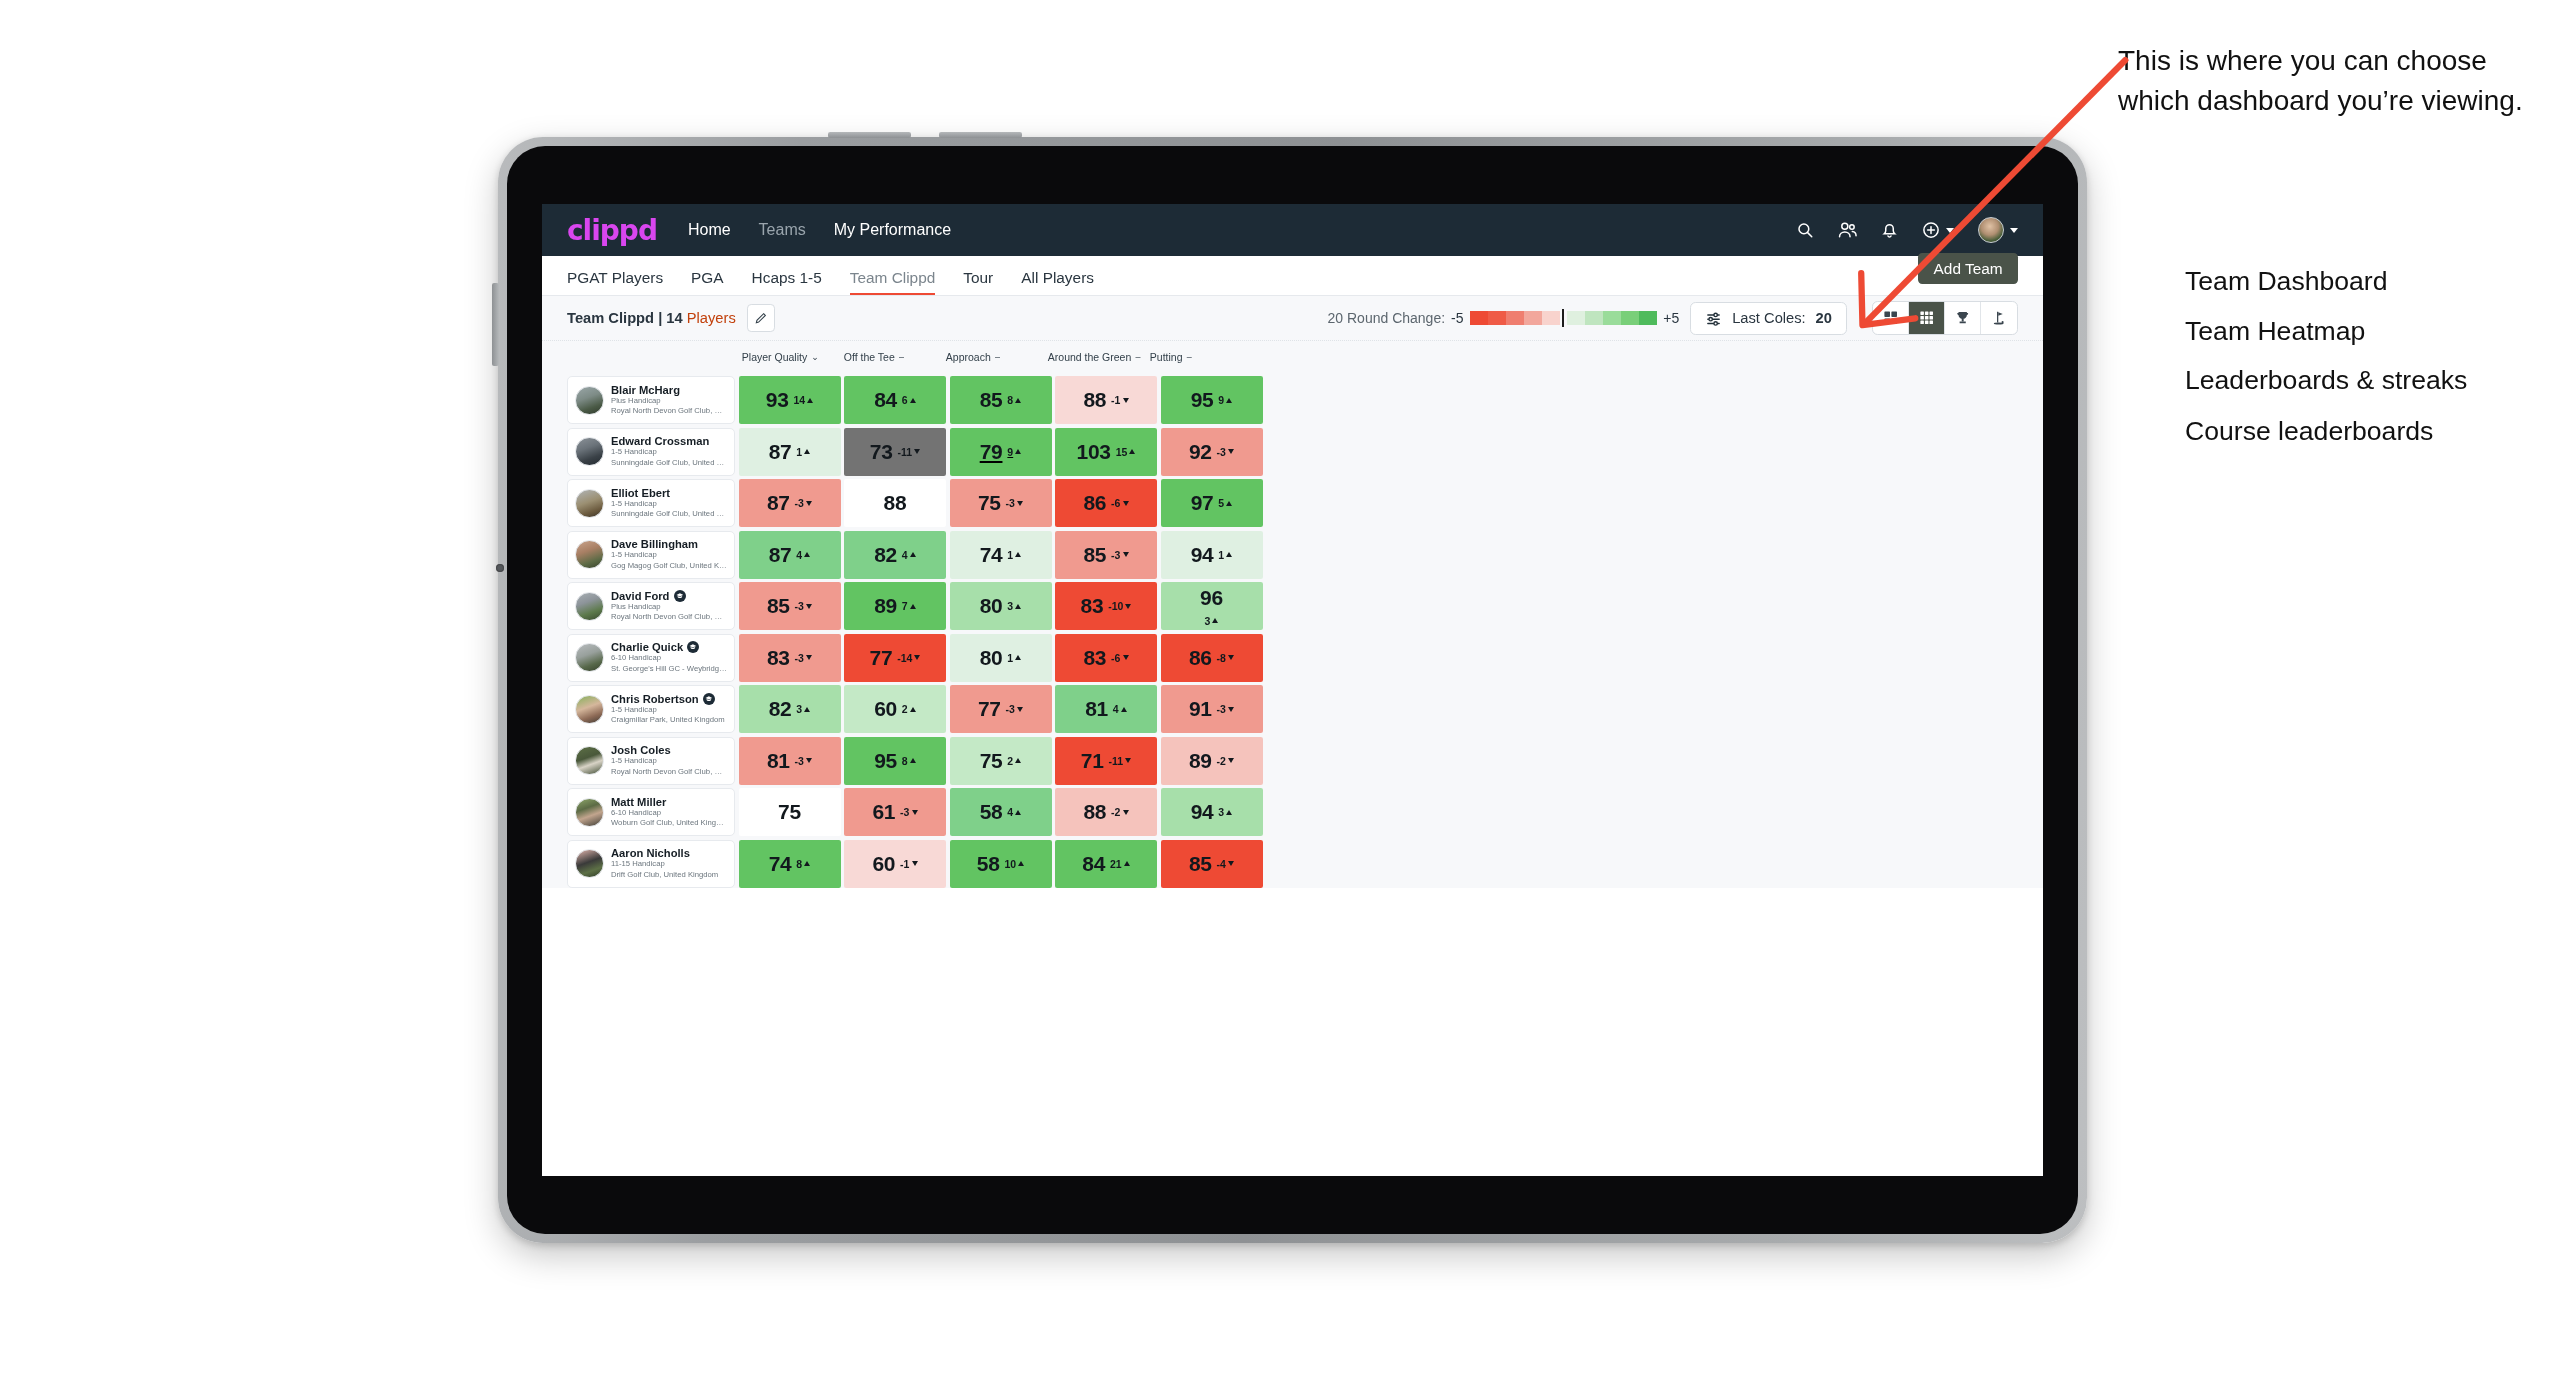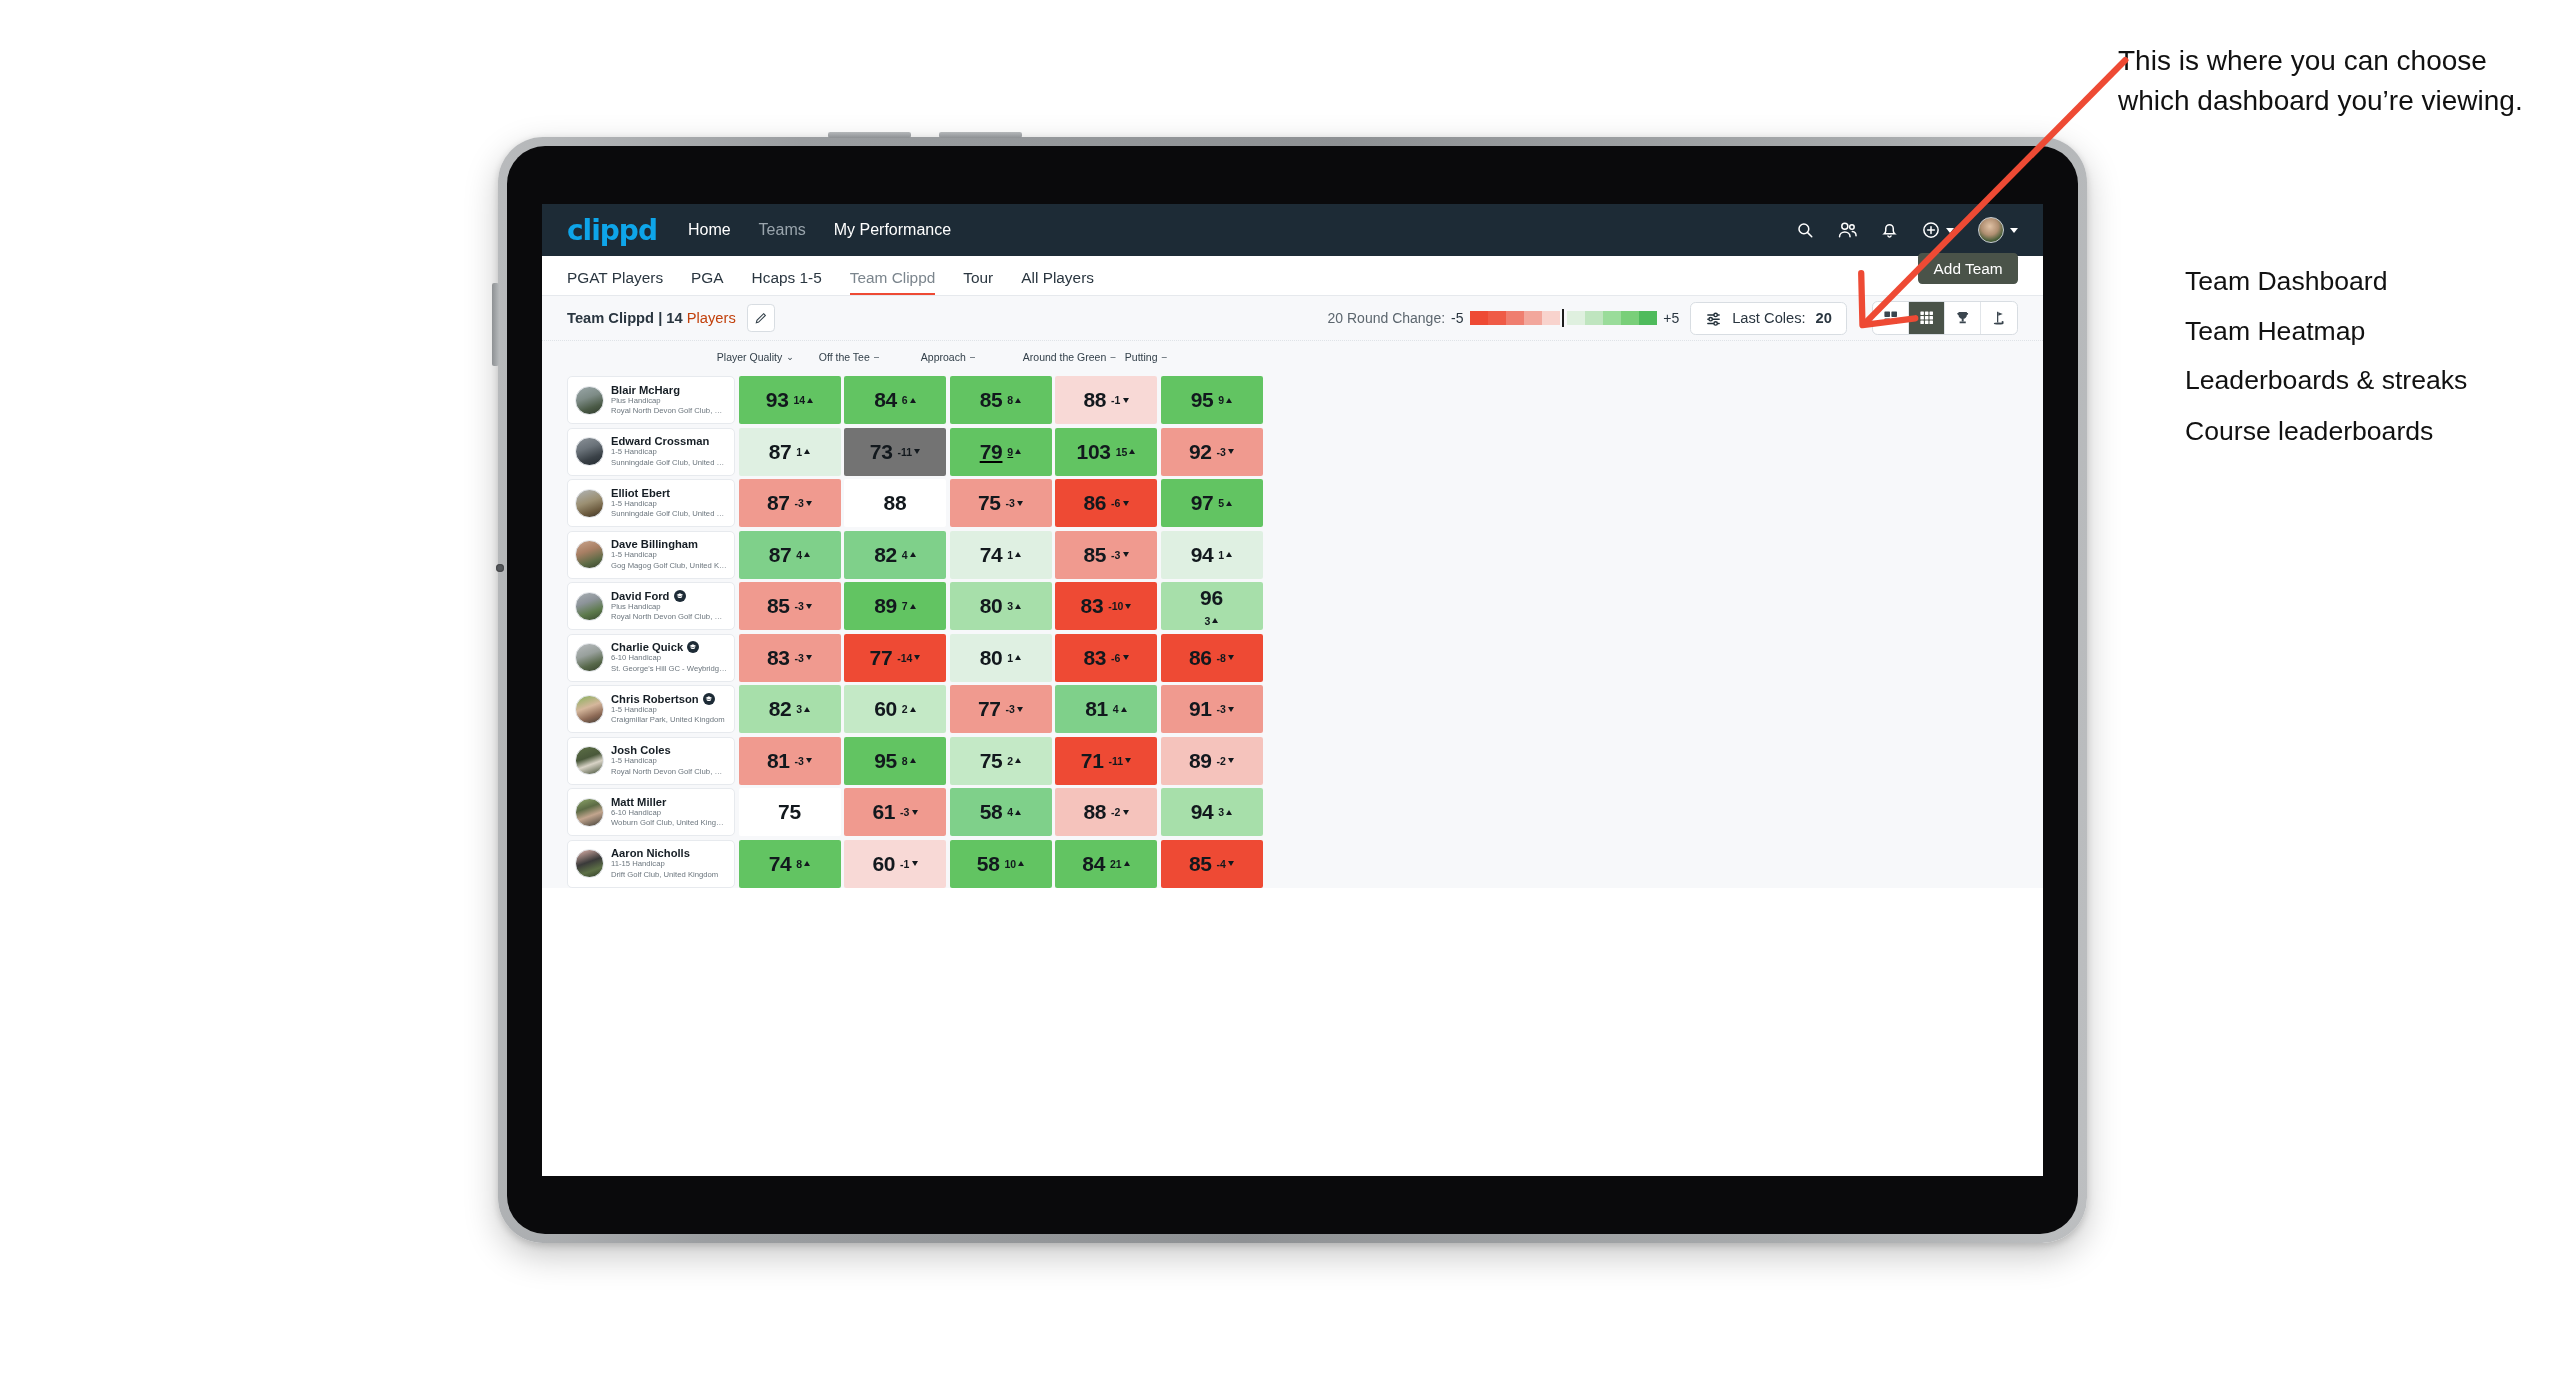--- a/index.html
+++ b/index.html
@@ -55,21 +55,21 @@
 
   
   #top-navbar {
     height: 52px;
     background: #1d2b36;
     display: flex;
     align-items: center;
     padding: 0 25px 0 25px;
   }
   .brand-logo {
-    color: #0ea5e9;
+    color: #d946ef;
     font-size: 28px;
     font-weight: bold;
     letter-spacing: -1px;
     margin-right: 31px;
     font-family: "DejaVu Sans", sans-serif;
   }
   .nav-links { display: flex; align-items: center; gap: 28px; }
   .nav-link {
     color: #ffffff;
     font-size: 16px;
@@ -179,20 +179,21 @@
   .view-toggle:last-child { border-right: none; }
   .view-toggle.selected { background: #4a5349; color: #ffffff; }
 
   
   #column-header-row {
     height: 32px;
     background: #f7f8fa;
     border-top: 0.7px dotted #dfe3e7;
     display: flex;
     align-items: center;
+    padding-left: 25px;
   }
   .colhdr-spacer { width: 172px; flex: none; }
   .colhdr {
     width: 102px; flex: none;
     font-size: 10.5px; color: #33404a;
     display: flex; align-items: center; gap: 4.2px;
     padding-left: 2.8px;
   }
   .colhdr .cg { font-size: 9px; color: #33404a; }
 

